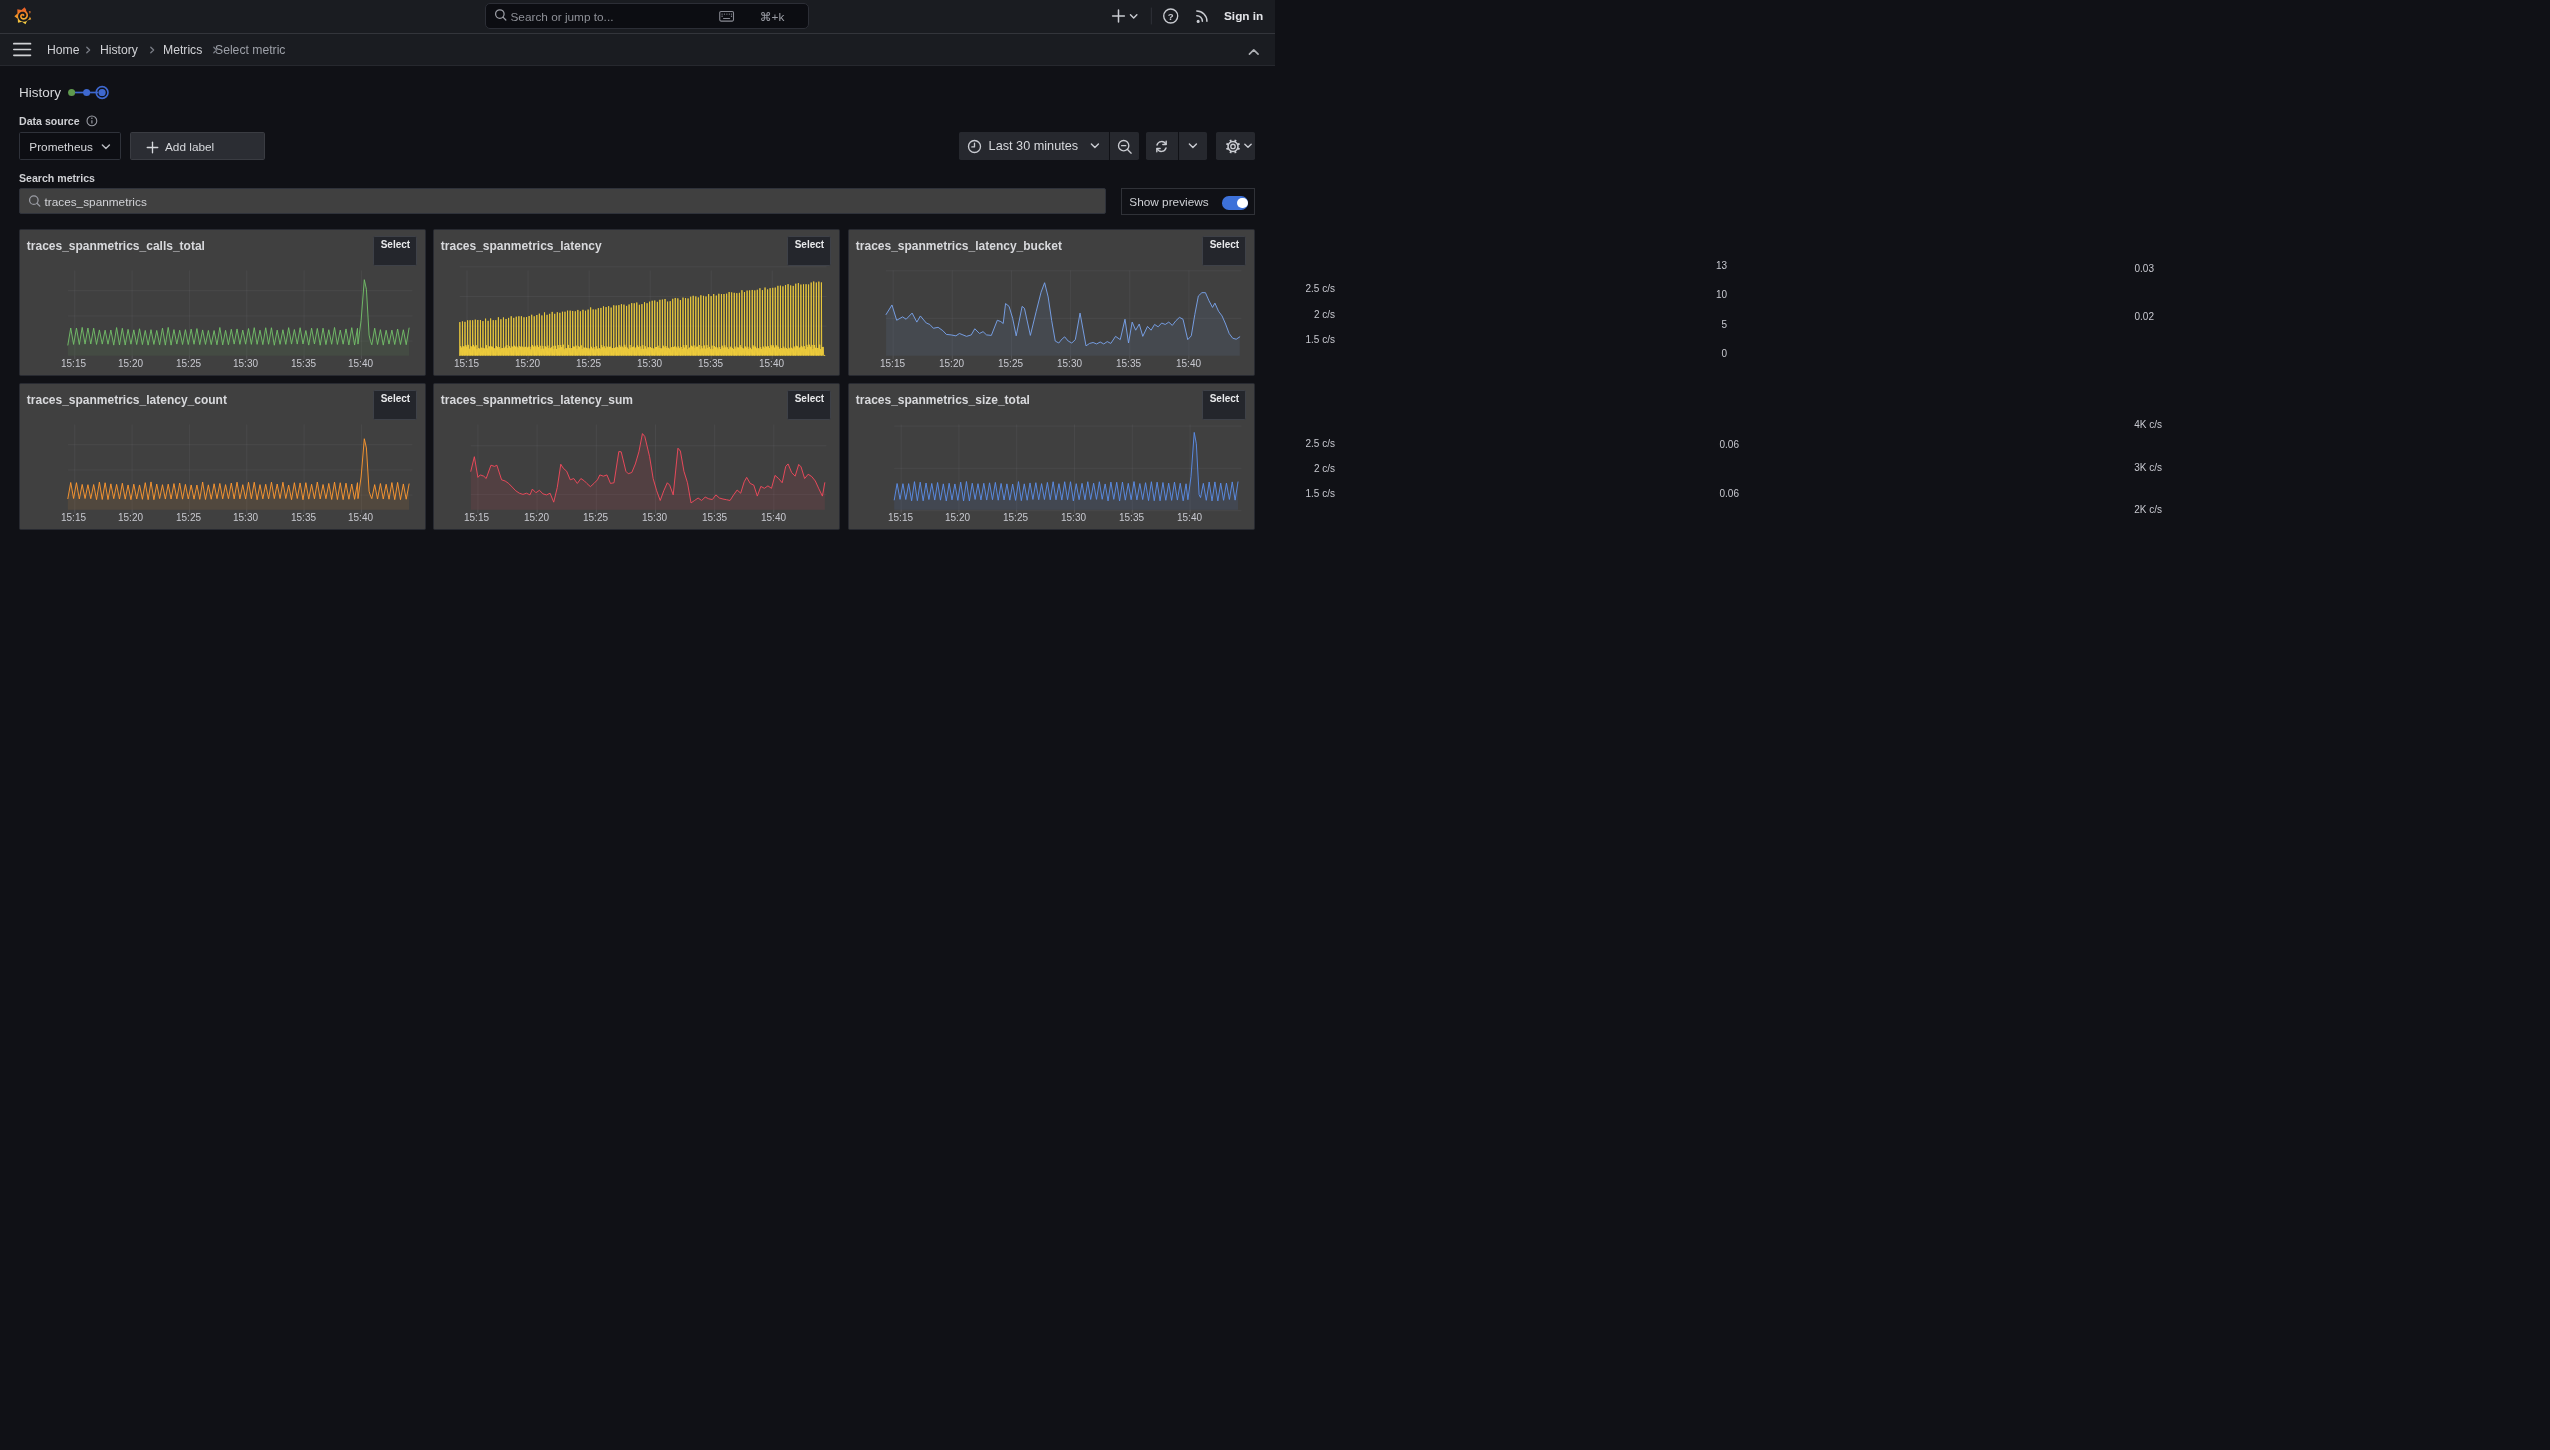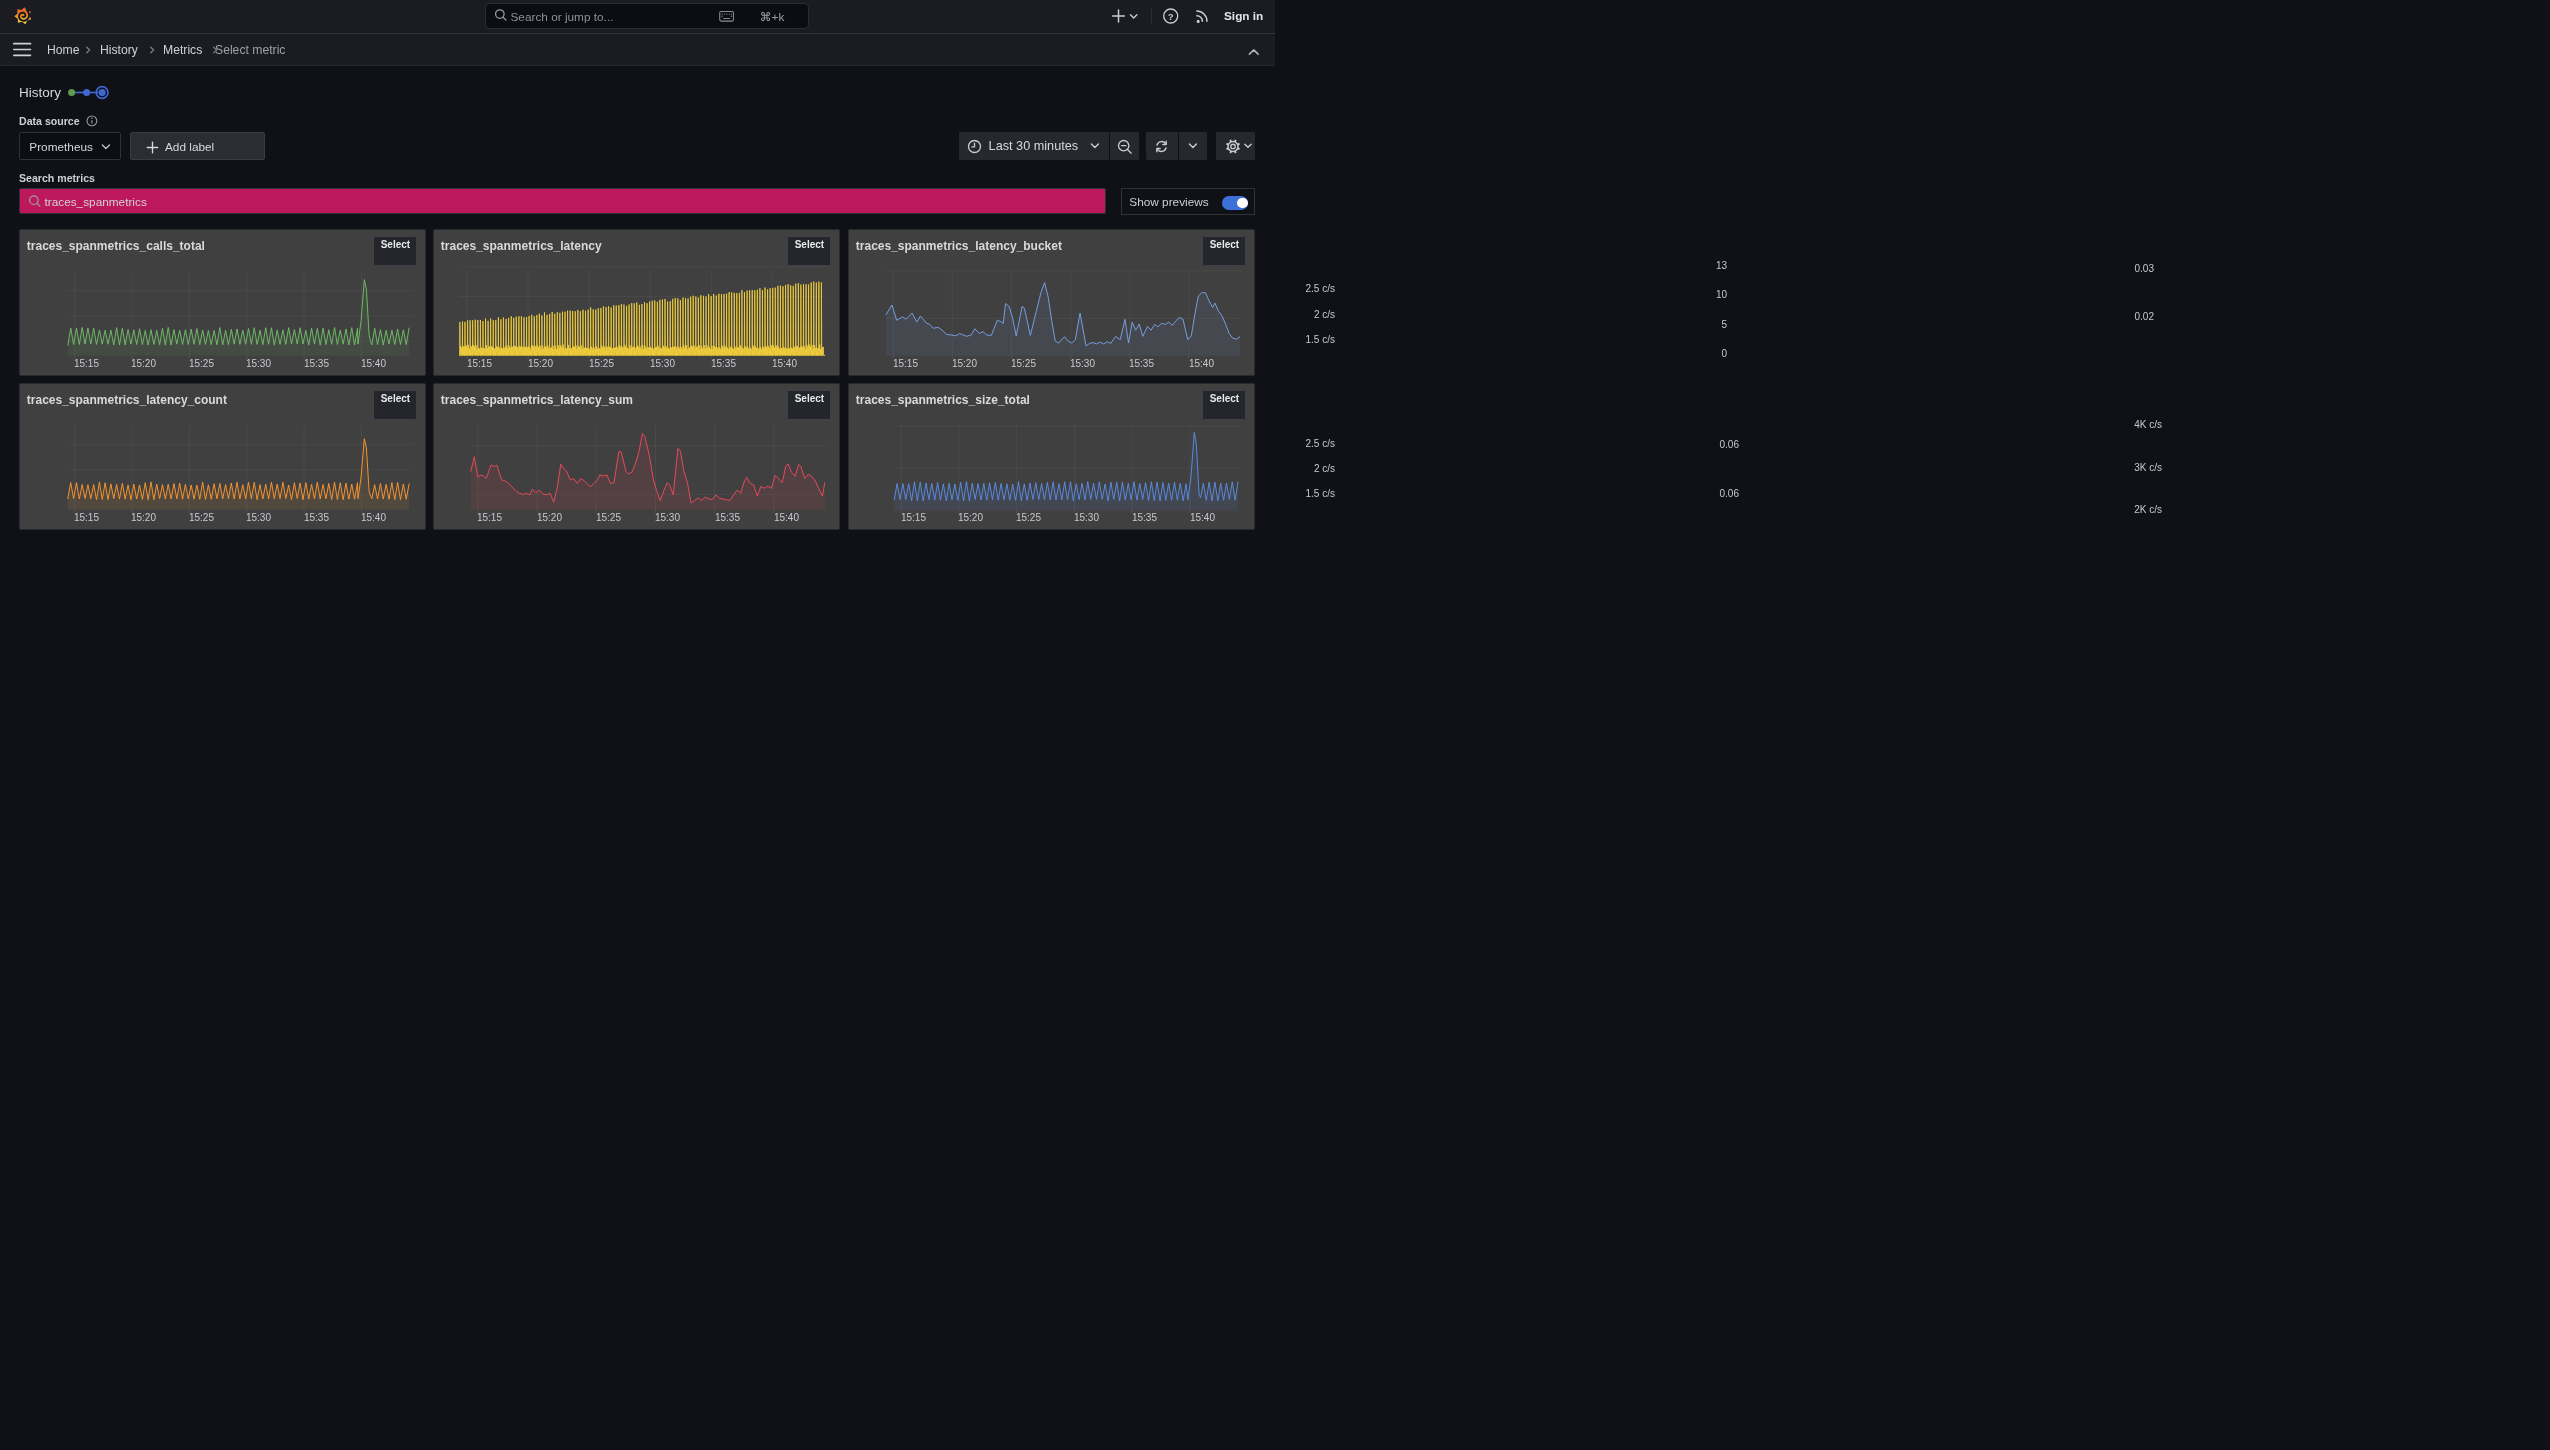--- a/index.html
+++ b/index.html
@@ -3,21 +3,21 @@
 * { margin:0; padding:0; box-sizing:border-box; }
 html,body { width:1275px; height:725px; background:#101116; font-family:"Liberation Sans",sans-serif; overflow:hidden; }
 .abs { position:absolute; }
 #topbar { position:absolute; left:0; top:0; width:1275px; height:33px; background:#1a1c21; }
 #div1 { position:absolute; left:0; top:33px; width:1275px; height:0.8px; background:#33353b; }
 #div2 { position:absolute; left:0; top:65px; width:1275px; height:0.8px; background:#26282e; }
 #crumbs { position:absolute; left:0; top:34px; width:1275px; height:31px; background:#1a1c21; }
 #searchbox { position:absolute; left:485px; top:3.1px; width:324px; height:26px; background:#0c0d12; border:0.8px solid #2c2e36; border-radius:5px; }
 .t { position:absolute; color:#d5d6da; font-size:11.8px; white-space:nowrap; }
 .ylab { position:absolute; color:#c8c9d0; font-size:10px; text-align:right; width:51px; white-space:nowrap; }
-.xlab { position:absolute; color:#c8c9d0; font-size:10px; text-align:right; width:51px; white-space:nowrap; }
+.xlab { position:absolute; color:#c8c9d0; font-size:10px; text-align:center; width:51px; white-space:nowrap; }
 .card { position:absolute; background:#404040; border:0.8px solid #282a31; border-radius:1.7px; }
 .ctitle { position:absolute; left:6.8px; top:9.3px; font-size:12px; font-weight:700; color:#d8d9dc; letter-spacing:0; }
 .sel { position:absolute; right:7.6px; top:6.3px; width:44px; height:30px; background:#24262c; border:0.8px solid #3e4148; border-radius:1.7px; color:#e8e9eb; font-size:10px; font-weight:600; text-align:center; line-height:16px; }
 .tbtn { position:absolute; top:132px; height:28px; background:#26282e; border-radius:1.7px; }
 </style></head>
 <body>
 <div id="topbar"></div>
 <div id="crumbs"></div>
 <div id="div1"></div>
 <div id="div2"></div>
@@ -156,21 +156,21 @@
       <line x1="6.9" y1="4.3" x2="5.9" y2="2.1" stroke="#c9cbd1" stroke-width="2.2"></line>
       <line x1="11.1" y1="4.3" x2="12.1" y2="2.1" stroke="#c9cbd1" stroke-width="2.2"></line>
       <line x1="14.2" y1="7.4" x2="16.4" y2="6.4" stroke="#c9cbd1" stroke-width="2.2"></line>
     </svg>
   <svg width="10" height="8.4" viewBox="0 0 12 10" style="position:absolute;left:27.4px;top:10.3px">
       <polyline points="2.2,2.6 6,6.4 9.8,2.6" fill="none" stroke="#c9cbd1" stroke-width="1.7" stroke-linecap="round" stroke-linejoin="round"></polyline>
     </svg>
 </div>
 
 <div class="t" style="left:19px;top:172px;font-weight:700;font-size:10.6px;color:#cfd0d4">Search metrics</div>
-<div class="abs" style="left:19px;top:188px;width:1087px;height:26px;background:#be185d;border:0.8px solid #2f323a;border-radius:2px">
+<div class="abs" style="left:19px;top:188px;width:1087px;height:26px;background:#404040;border:0.8px solid #2f323a;border-radius:2px">
   <svg width="25" height="23.6" viewBox="0 0 30 28" style="position:absolute;left:3.4px;top:0.8px">
       <circle cx="13" cy="12" r="5.1" fill="none" stroke="#9b9da5" stroke-width="1.5"></circle>
       <line x1="16.8" y1="15.8" x2="20.2" y2="19.2" stroke="#9b9da5" stroke-width="1.5" stroke-linecap="round"></line>
     </svg>
   <div class="t" style="left:24.5px;top:5.9px;color:#d2d3d7">traces_spanmetrics</div>
 </div>
 <div class="abs" style="left:1121px;top:188px;width:134px;height:27px;border:0.8px solid #303238;border-radius:0">
   <div class="t" style="left:7.3px;top:6.3px;color:#cfd1d5">Show previews</div>
   <div class="abs" style="left:100px;top:7px;width:26px;height:13.5px;background:#3d71d9;border-radius:6.8px"></div>
   <div class="abs" style="left:115px;top:8.8px;width:10.5px;height:10.5px;background:#fff;border-radius:5.2px"></div>

